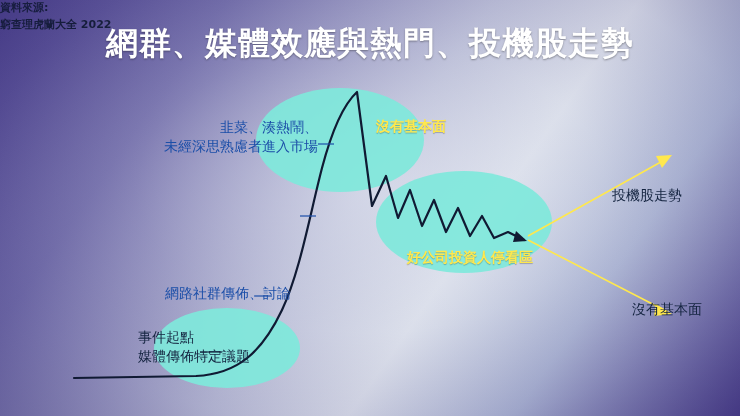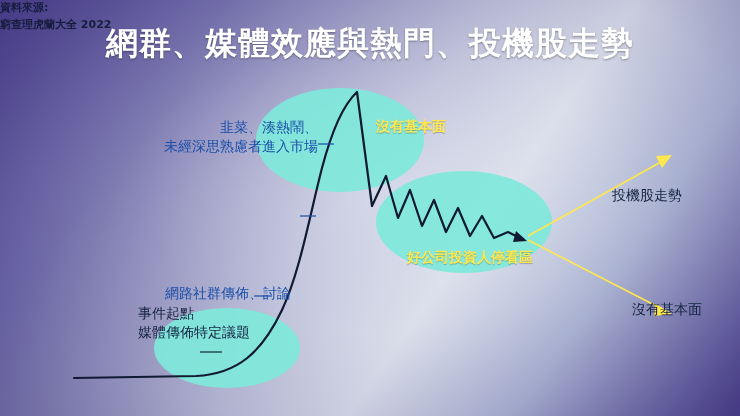--- a/index.html
+++ b/index.html
@@ -71,21 +71,21 @@
   .lbl-src {
     color: #101a33;
     font-size: 11px;
     font-weight: bold;
     text-align: left;
     line-height: 1.5;
   }
   #lab-annot-1 { right: 422px; top: 118px; }
   #lab-annot-2 { right: 437px; top: 194px; }
   #lab-annot-3 { right: 449px; top: 284px; }
-  #lab-annot-4 { right: 490px; top: 304px; }
+  #lab-annot-4 { right: 490px; top: 328px; }
   #lab-bubble-1 { left: 368px; top: 117px; width: 86px; }
   #lab-bubble-2 { left: 395px; top: 248px; width: 150px; }
   #lab-bubble-3 { left: 226px; top: 339px; width: 120px; }
   #lab-branch-1 { left: 612px; top: 186px; }
   #lab-branch-2 { left: 632px; top: 260px; margin-top: 40px; }
   #lab-source { left: 592px; top: 348px; }
 </style>
 </head>
 <body>
 

